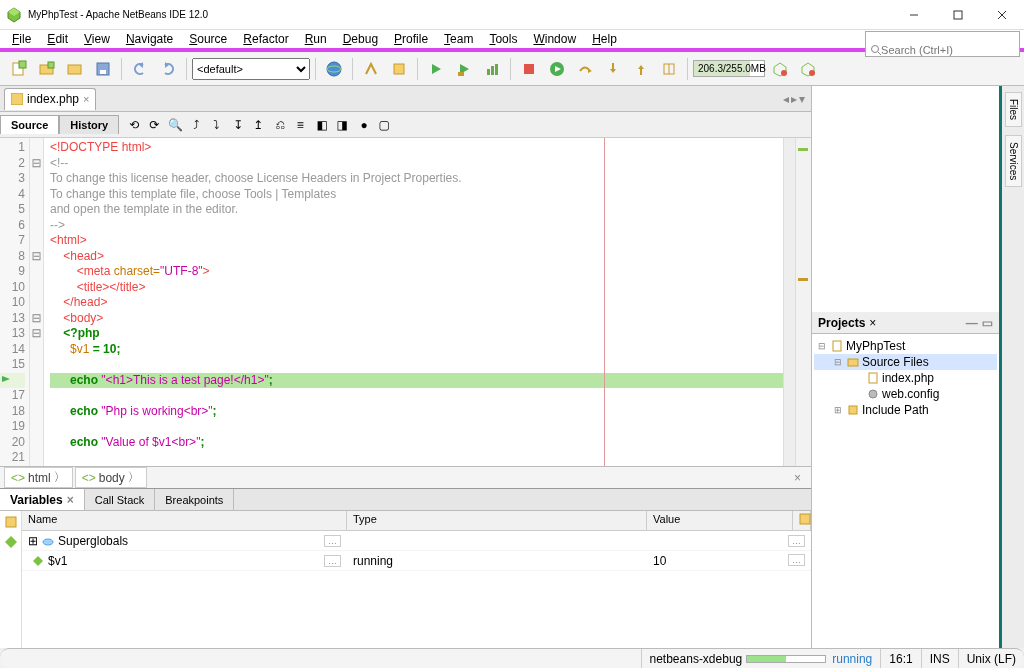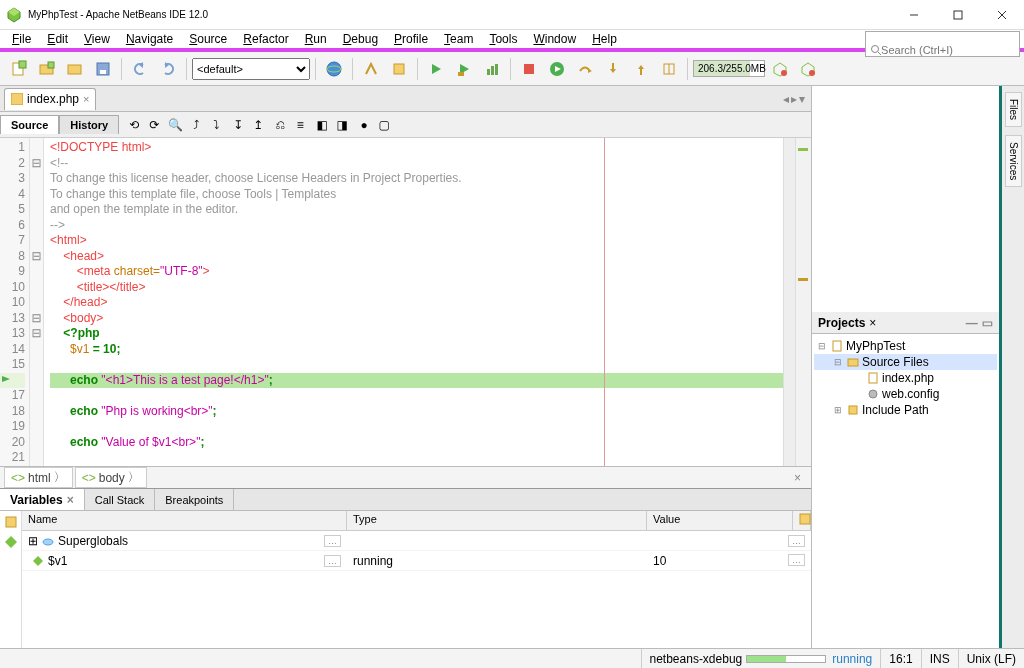--- a/index.html
+++ b/index.html
@@ -93,21 +93,21 @@
 .dbg-head { display:flex; background:#f1f1f1; border-bottom:1px solid #ccc; height:20px; }
 .dbg-head div { padding:2px 6px; font-size:11px; border-right:1px solid #ccc;}
 .col-name{ width:325px;} .col-type{ width:300px;} .col-val{ flex:1;}
 .dbg-row { display:flex; height:20px; align-items:center; border-bottom:1px solid #f4f4f4;}
 .dbg-row .c-name{ width:325px; padding-left:6px; display:flex;align-items:center;gap:4px;}
 .dbg-row .c-type{ width:300px; padding-left:6px;}
 .dbg-row .c-val { flex:1; padding-left:6px;}
 .dbg-row .dots { color:#888; border:1px solid #ccc; padding:0 3px; font-size:9px; margin-left:auto; margin-right:6px;}
 
 
-.statusbar { height:20px; display:flex; align-items:center; background:#f4f4f4; border-top:1px solid #bbb; font-size:11px;}
+.statusbar { height:20px; display:flex; align-items:center; background:#f4f4f4; border-top:1px solid #bbb; font-size:11px;border-radius:9px;}
 .statusbar .seg { padding:0 8px; border-left:1px solid #ccc; height:100%; display:flex; align-items:center;}
 .statusbar .connbar { width:80px; height:8px; border:1px solid #aaa; margin-left:4px; background:linear-gradient(to right,#9be28a 50%,#fff 50%);}
 .statusbar .flex { flex:1; }
 
 
 svg { display:block; }
 </style>
 </head>
 <body>
 

